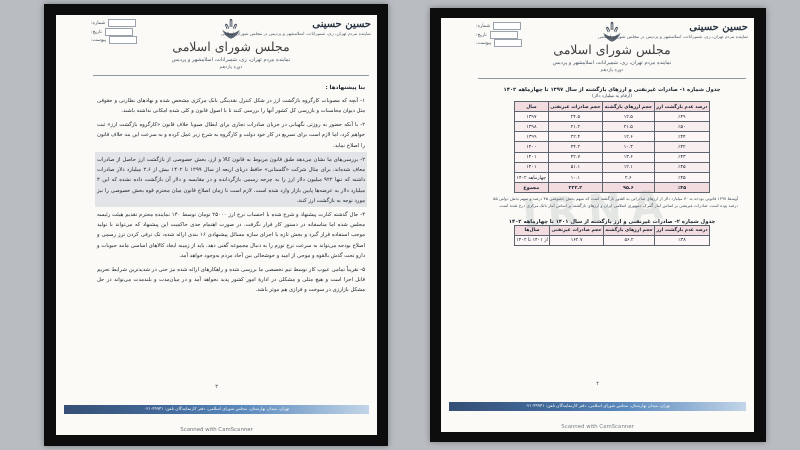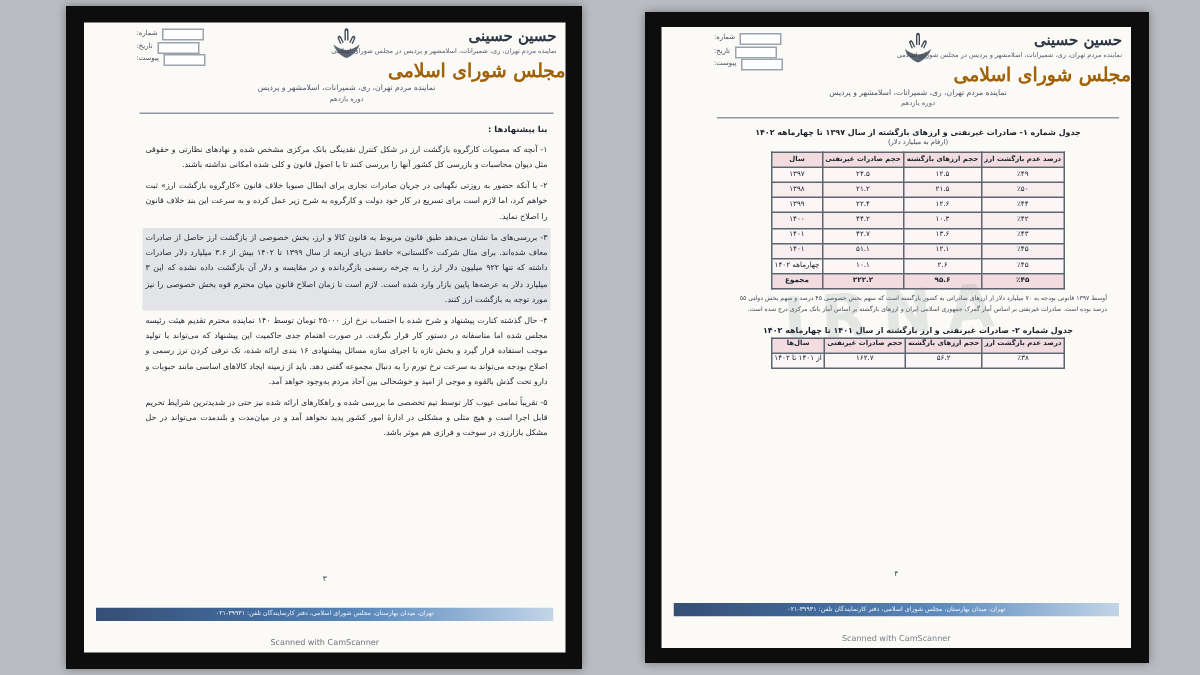--- a/index.html
+++ b/index.html
@@ -38,23 +38,23 @@
   }
   .head .emblem{
     position:absolute;top:2px;left:50%;margin-left:-14px;
     width:28px;height:26px;
     color:#2f3a4a;
     opacity:.92;
   }
   .head .emblem svg{width:28px;height:26px;display:block;}
   .head .org{
     position:absolute;top:24px;left:0;right:0;
-    text-align:right;
+    text-align:center;
     font-family:"DejaVu Serif","Liberation Serif",serif;
-    font-size:12.5px;font-weight:bold;color:#a16207;
+    font-size:12.5px;font-weight:normal;color:#404040;
     letter-spacing:.3px;
   }
   .head .sub{
     position:absolute;top:41px;left:0;right:0;
     text-align:center;font-size:5.1px;color:#4a5565;
     white-space:nowrap;
   }
   .head .sub2{
     position:absolute;top:49px;left:0;right:0;
     text-align:center;font-size:4.6px;color:#5a6472;

